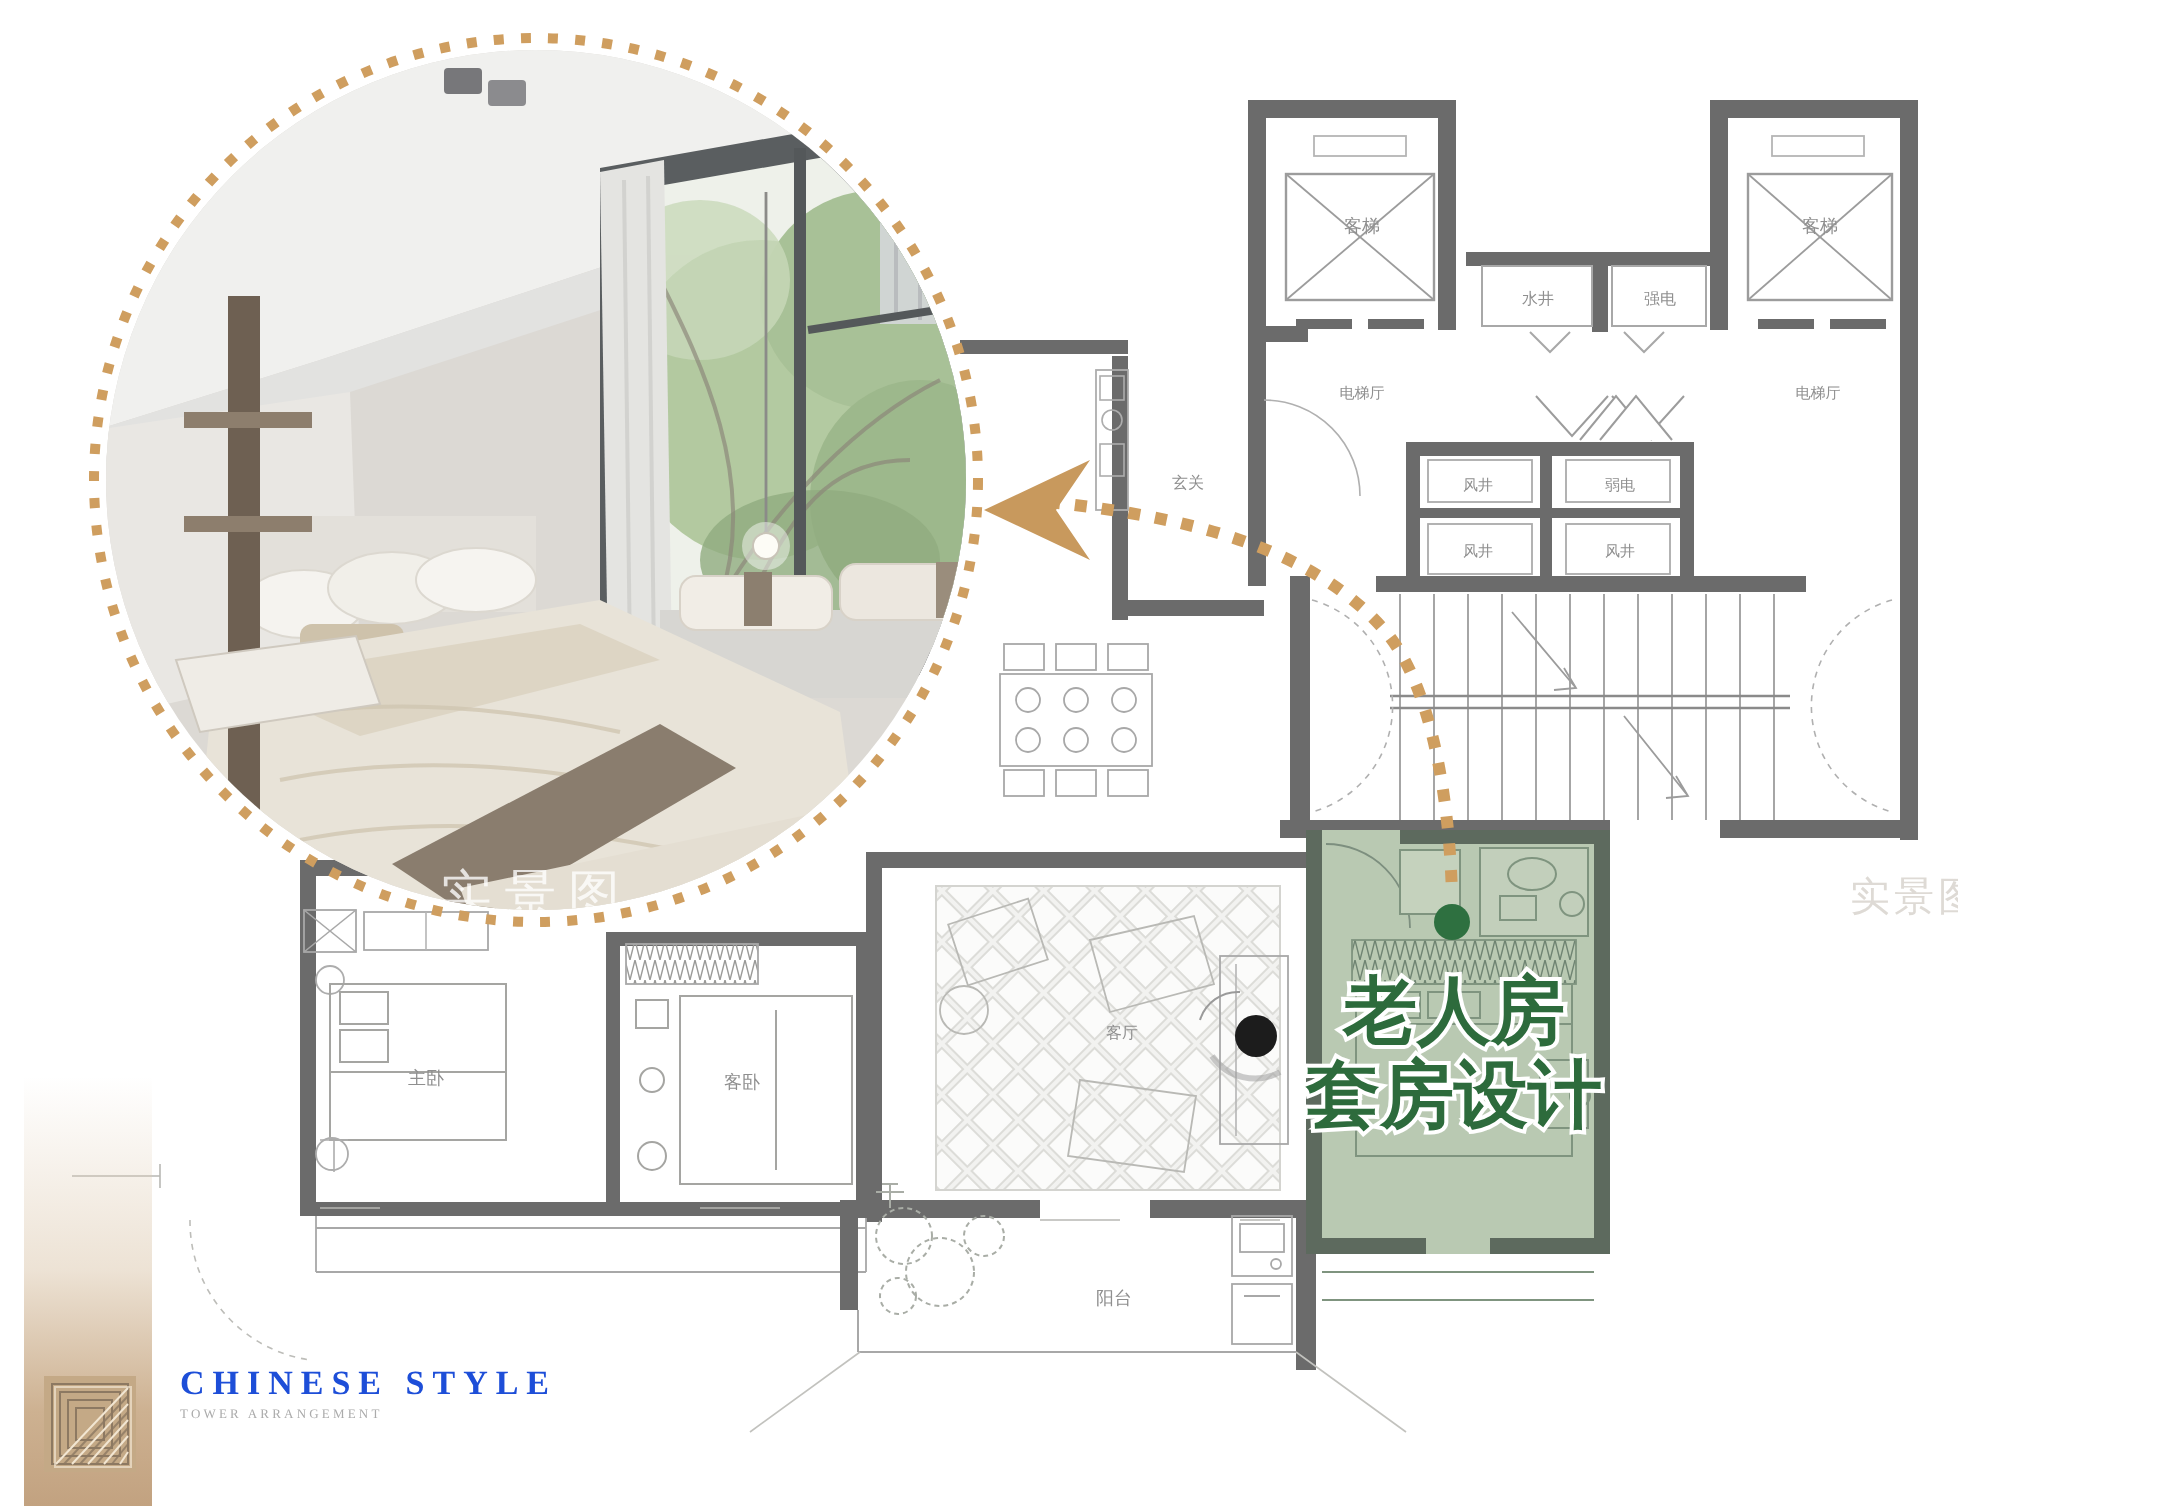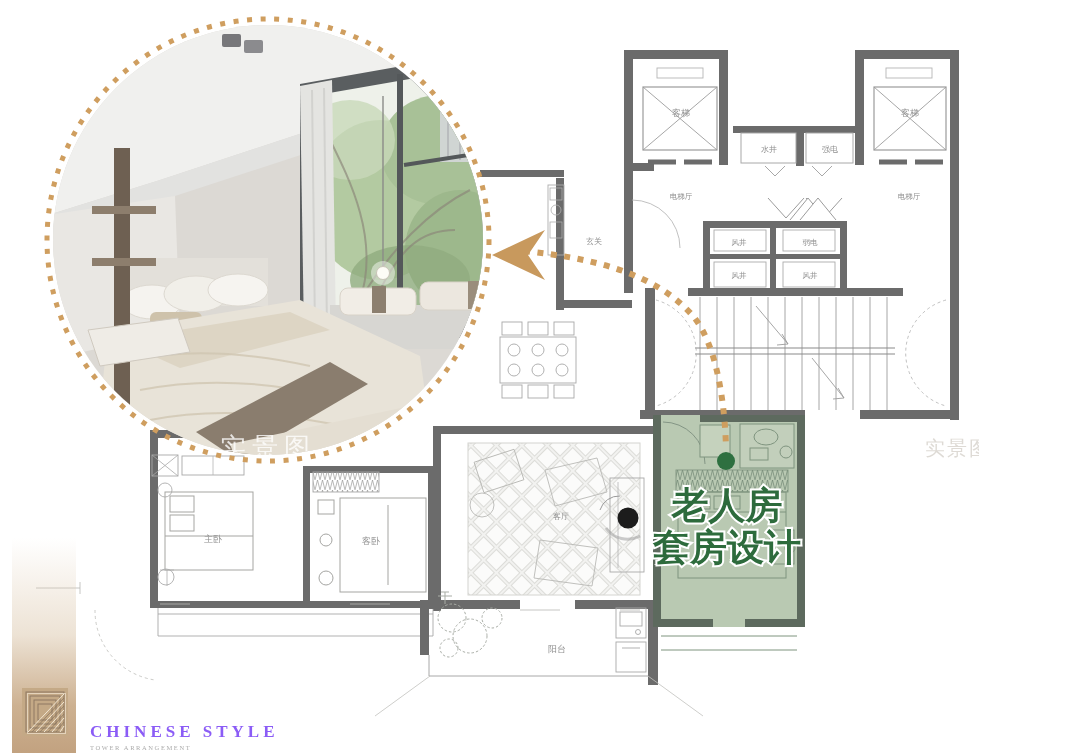--- a/index.html
+++ b/index.html
@@ -5,21 +5,21 @@
   html,body{margin:0;padding:0;background:#ffffff;}
   .canvas{position:relative;width:979px;height:753px;background:#ffffff;overflow:hidden;
           font-family:"DejaVu Sans",sans-serif;}
   .canvas svg{position:absolute;left:0;top:0;}
   .side-strip{position:absolute;left:12px;top:538px;width:64px;height:215px;
 
     background:linear-gradient(180deg,rgba(255,255,255,0) 0%,rgba(222,203,178,.55) 45%,#cdb191 78%,#c2a280 100%);}
   .logo{position:absolute;left:21px;top:685px;width:48px;height:54px;}
   .footer{position:absolute;left:90px;top:682px;width:440px;}
   .footer .title{font-family:"Liberation Serif",serif;font-size:17px;letter-spacing:4px;
-    color:#8b5cf6;font-weight:600;margin-top:40px;}
+    color:#1d4ed8;font-weight:600;}
   .footer .subtitle{font-family:"Liberation Serif",serif;font-size:6.5px;letter-spacing:1.6px;
     color:#ababab;margin-top:2px;}
   .footer .tagline{font-family:"Liberation Serif",serif;font-size:9px;color:#c3bbae;
     margin-top:8px;line-height:1.55;}
   text{font-family:"DejaVu Sans",sans-serif;}
   .plan-label{fill:#8f8f8f;}
   .suite-title{font-family:"DejaVu Serif","Liberation Serif",serif;font-weight:bold;
     fill:#2d6b3c;stroke:#ffffff;stroke-width:4px;paint-order:stroke;}
   .wm{fill:#ffffff;opacity:.78;letter-spacing:6px;font-size:26px;}
   .wm2{fill:#d6d2cb;opacity:.8;letter-spacing:2px;font-size:20px;}

